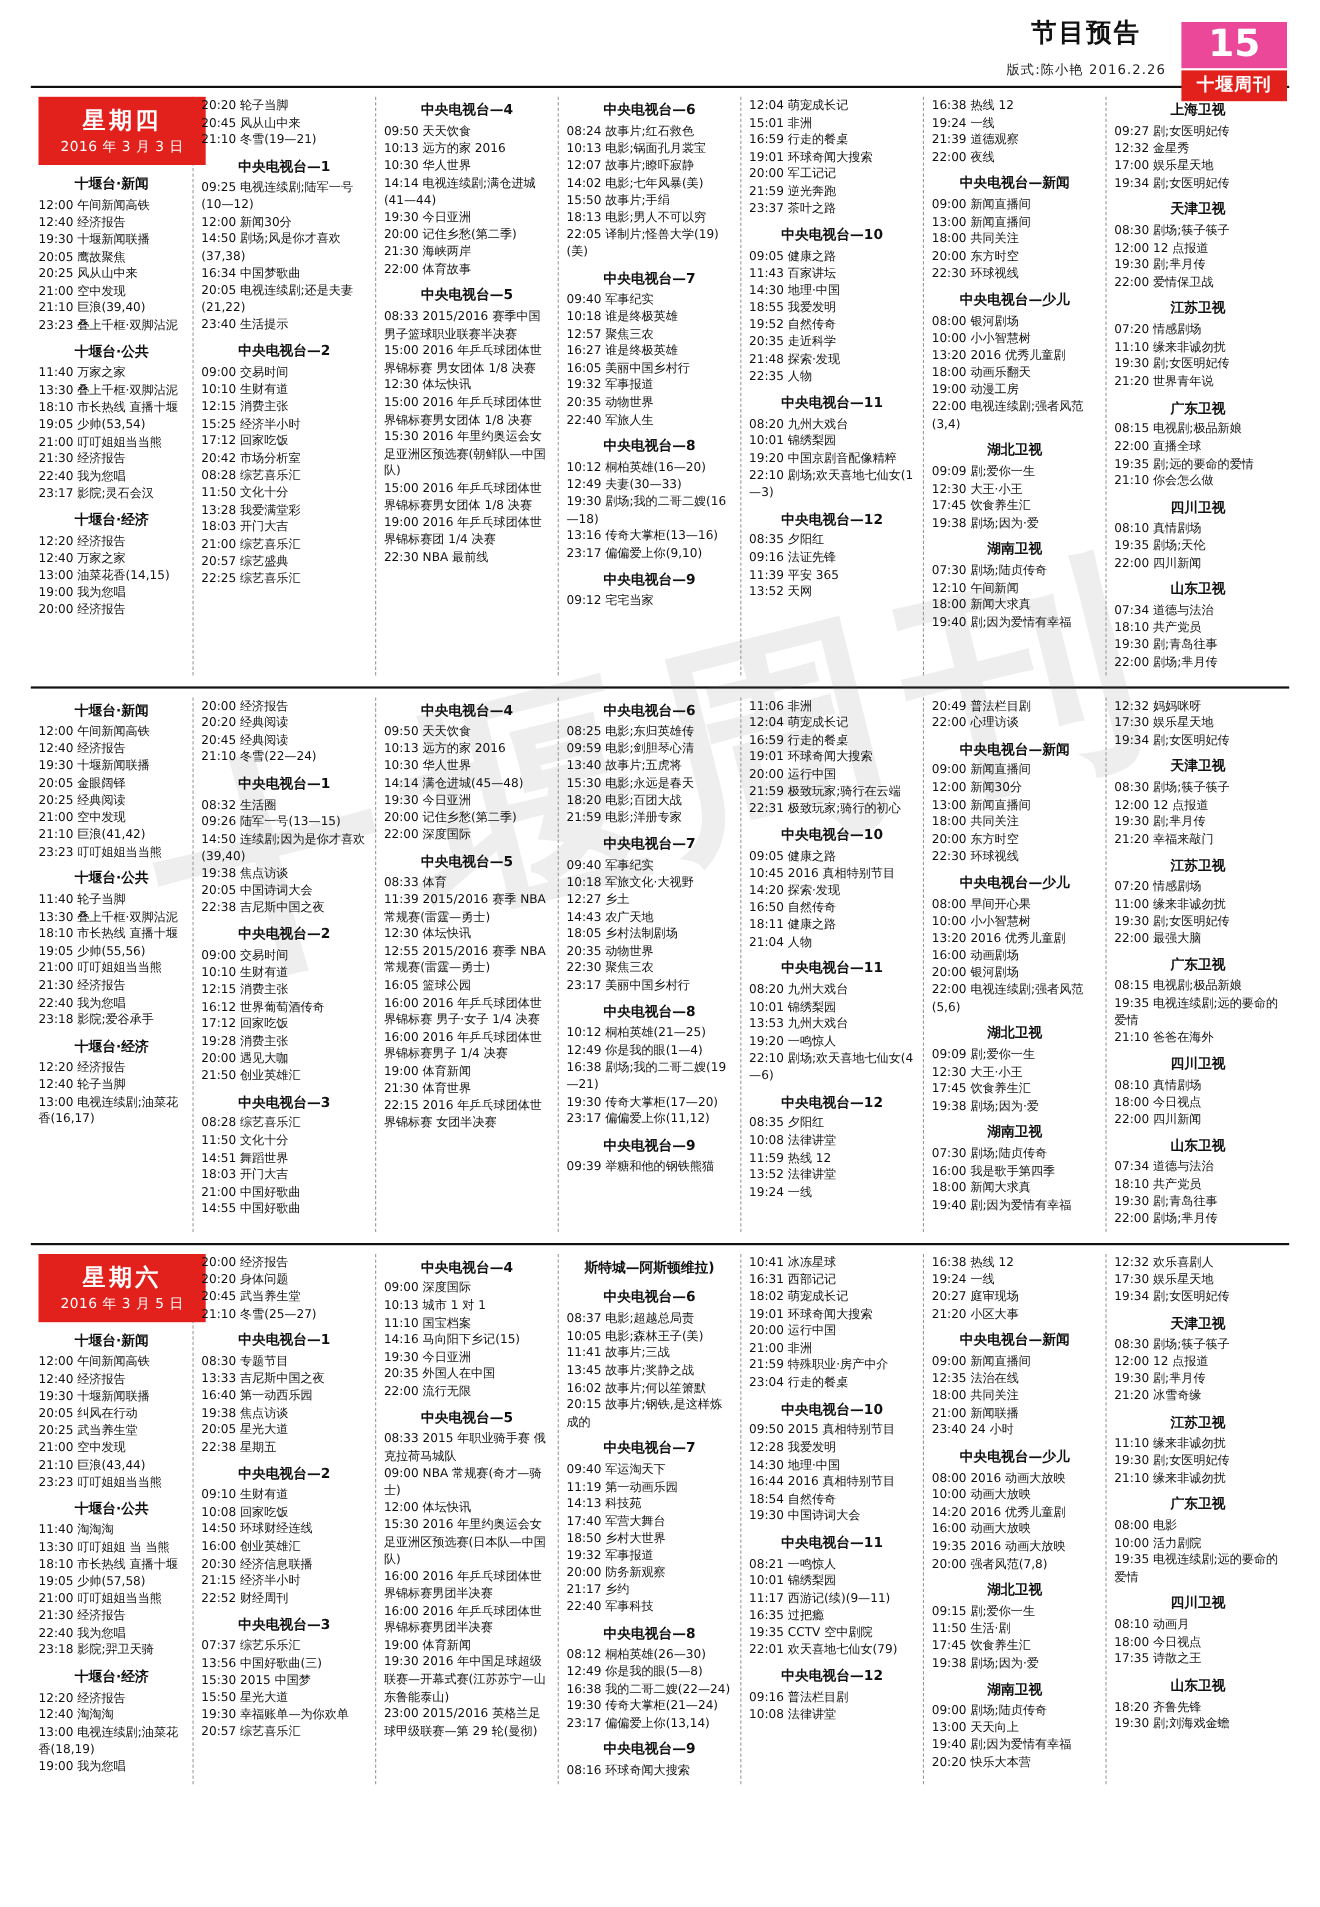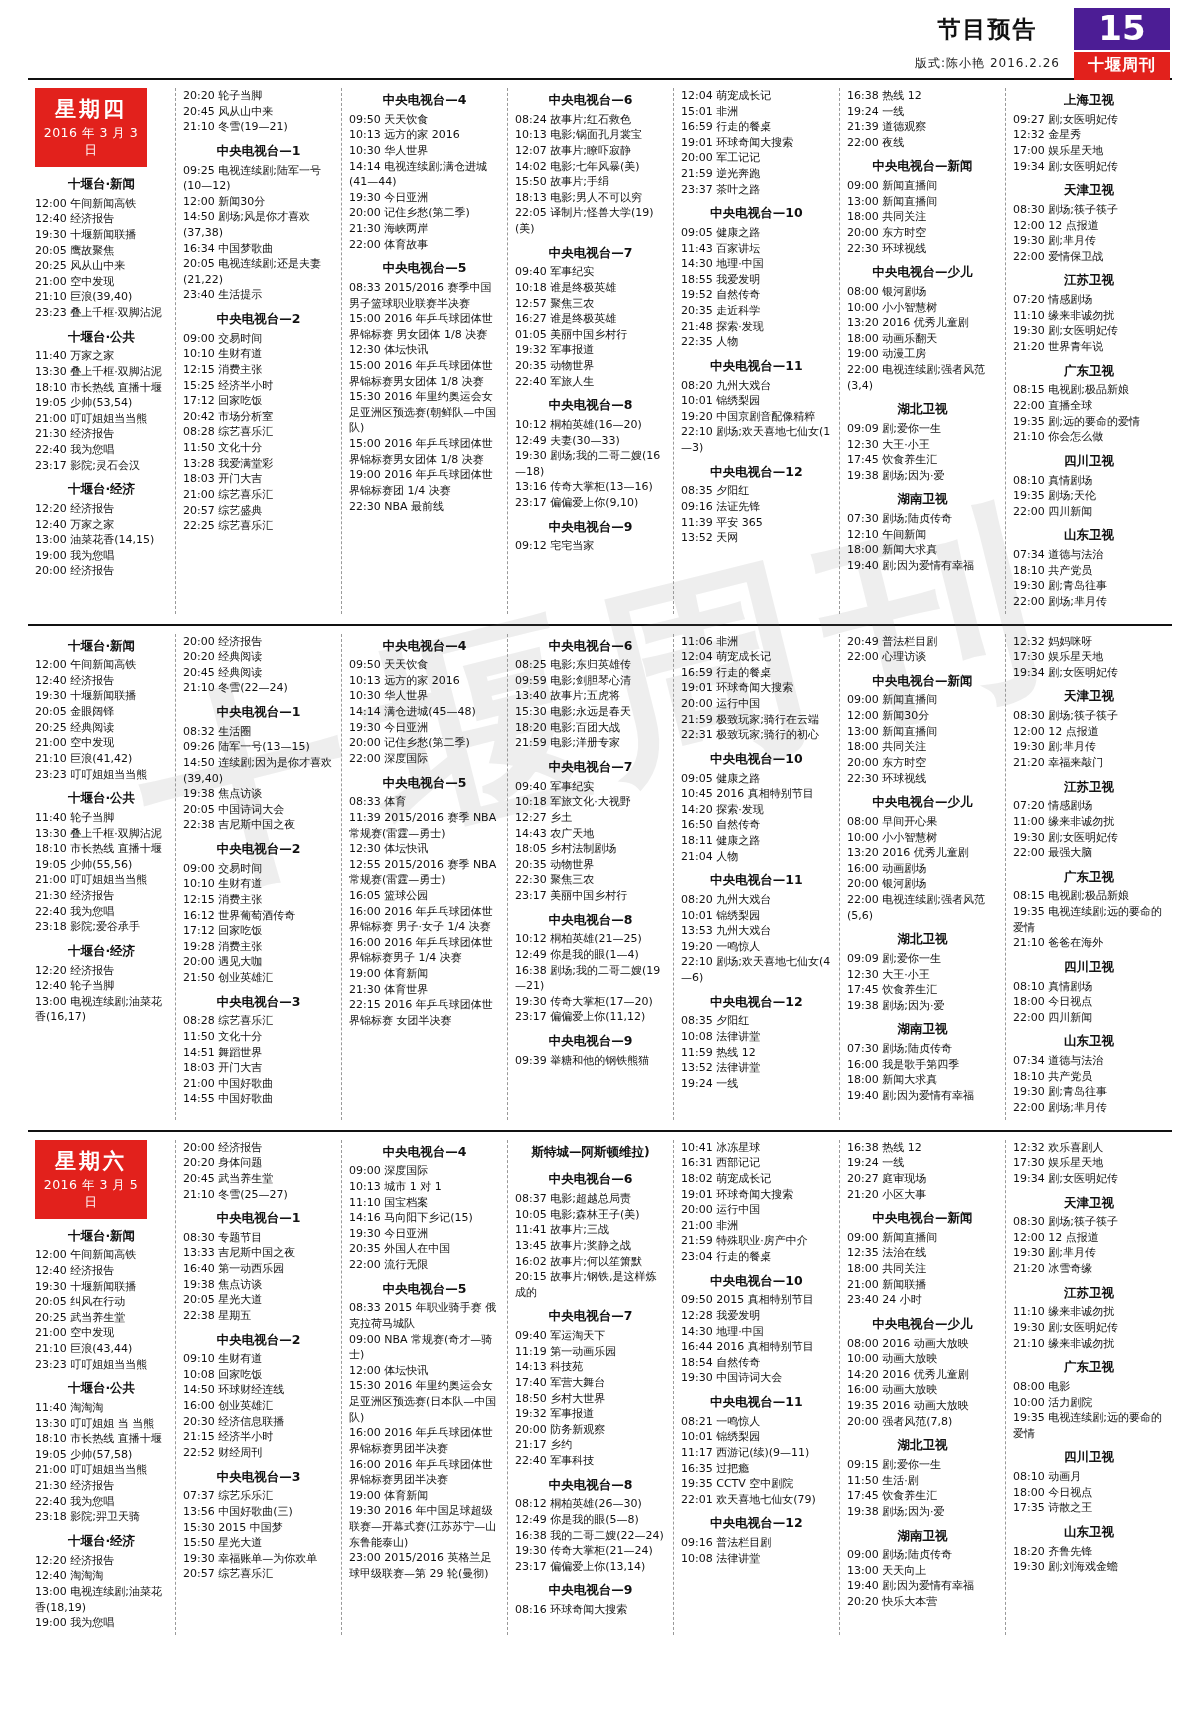--- a/index.html
+++ b/index.html
@@ -26,25 +26,26 @@
   .header-title{
     font-size:23px; font-weight:bold; letter-spacing:2px; color:#111;
   }
   .header-sub{
     font-size:12px; color:#222; margin-top:10px; letter-spacing:1px;
   }
   .page-num-box{
     width:96px;
   }
   .page-num{
-    background:#4c1d95; color:#fff;
+    background:#ec4899; color:#fff;
     font-size:34px; font-weight:bold;
     text-align:center;
     padding:2px 0 3px 0;
     line-height:1.1;
+    margin-top:12px;
   }
   .mag-name{
     background:#e2211c; color:#fff;
     font-size:16px; font-weight:bold;
     text-align:center;
     letter-spacing:1px;
     padding:3px 0 4px 0;
     margin-top:2px;
   }
   
@@ -82,21 +83,21 @@
   .col-date{ width:148px; border-right:1px dashed #999; }
   .col-n{ width:166px; }
 
   
   .date-badge{
     background:#e2211c;
     color:#fff;
     text-align:center;
     padding:7px 0 8px 0;
     margin-bottom:8px;
-    width:112px;
+    width:152px;
   }
   .date-weekday{ font-size:21px; font-weight:bold; letter-spacing:3px; }
   .date-full{ font-size:12.5px; margin-top:2px; letter-spacing:0.5px; }
 
   .ch-title{
     text-align:center;
     font-weight:bold;
     font-size:12.5px;
     margin:3px 0 2px 0;
     line-height:1.5;
@@ -224,21 +225,21 @@
         <div class="prog wrapped">14:02 电影;七年风暴(美)</div>
         <div class="prog">15:50 故事片;手绢</div>
         <div class="prog wrapped">18:13 电影;男人不可以穷</div>
         <div class="prog wrapped">22:05 译制片;怪兽大学(19)(美)</div>
         <div class="spacer"></div>
         <div class="ch-title">中央电视台—7</div>
         <div class="prog">09:40 军事纪实</div>
         <div class="prog">10:18 谁是终极英雄</div>
         <div class="prog">12:57 聚焦三农</div>
         <div class="prog">16:27 谁是终极英雄</div>
-        <div class="prog">01:05 美丽中国乡村行</div>
+        <div class="prog">16:05 美丽中国乡村行</div>
         <div class="prog">19:32 军事报道</div>
         <div class="prog">20:35 动物世界</div>
         <div class="prog">22:40 军旅人生</div>
         <div class="spacer"></div>
         <div class="ch-title">中央电视台—8</div>
         <div class="prog wrapped">10:12 桐柏英雄(16—20)</div>
         <div class="prog wrapped">12:49 夫妻(30—33)</div>
         <div class="prog wrapped">19:30 剧场;我的二哥二嫂(16—18)</div>
         <div class="prog wrapped">13:16 传奇大掌柜(13—16)</div>
         <div class="prog wrapped">23:17 偏偏爱上你(9,10)</div>

